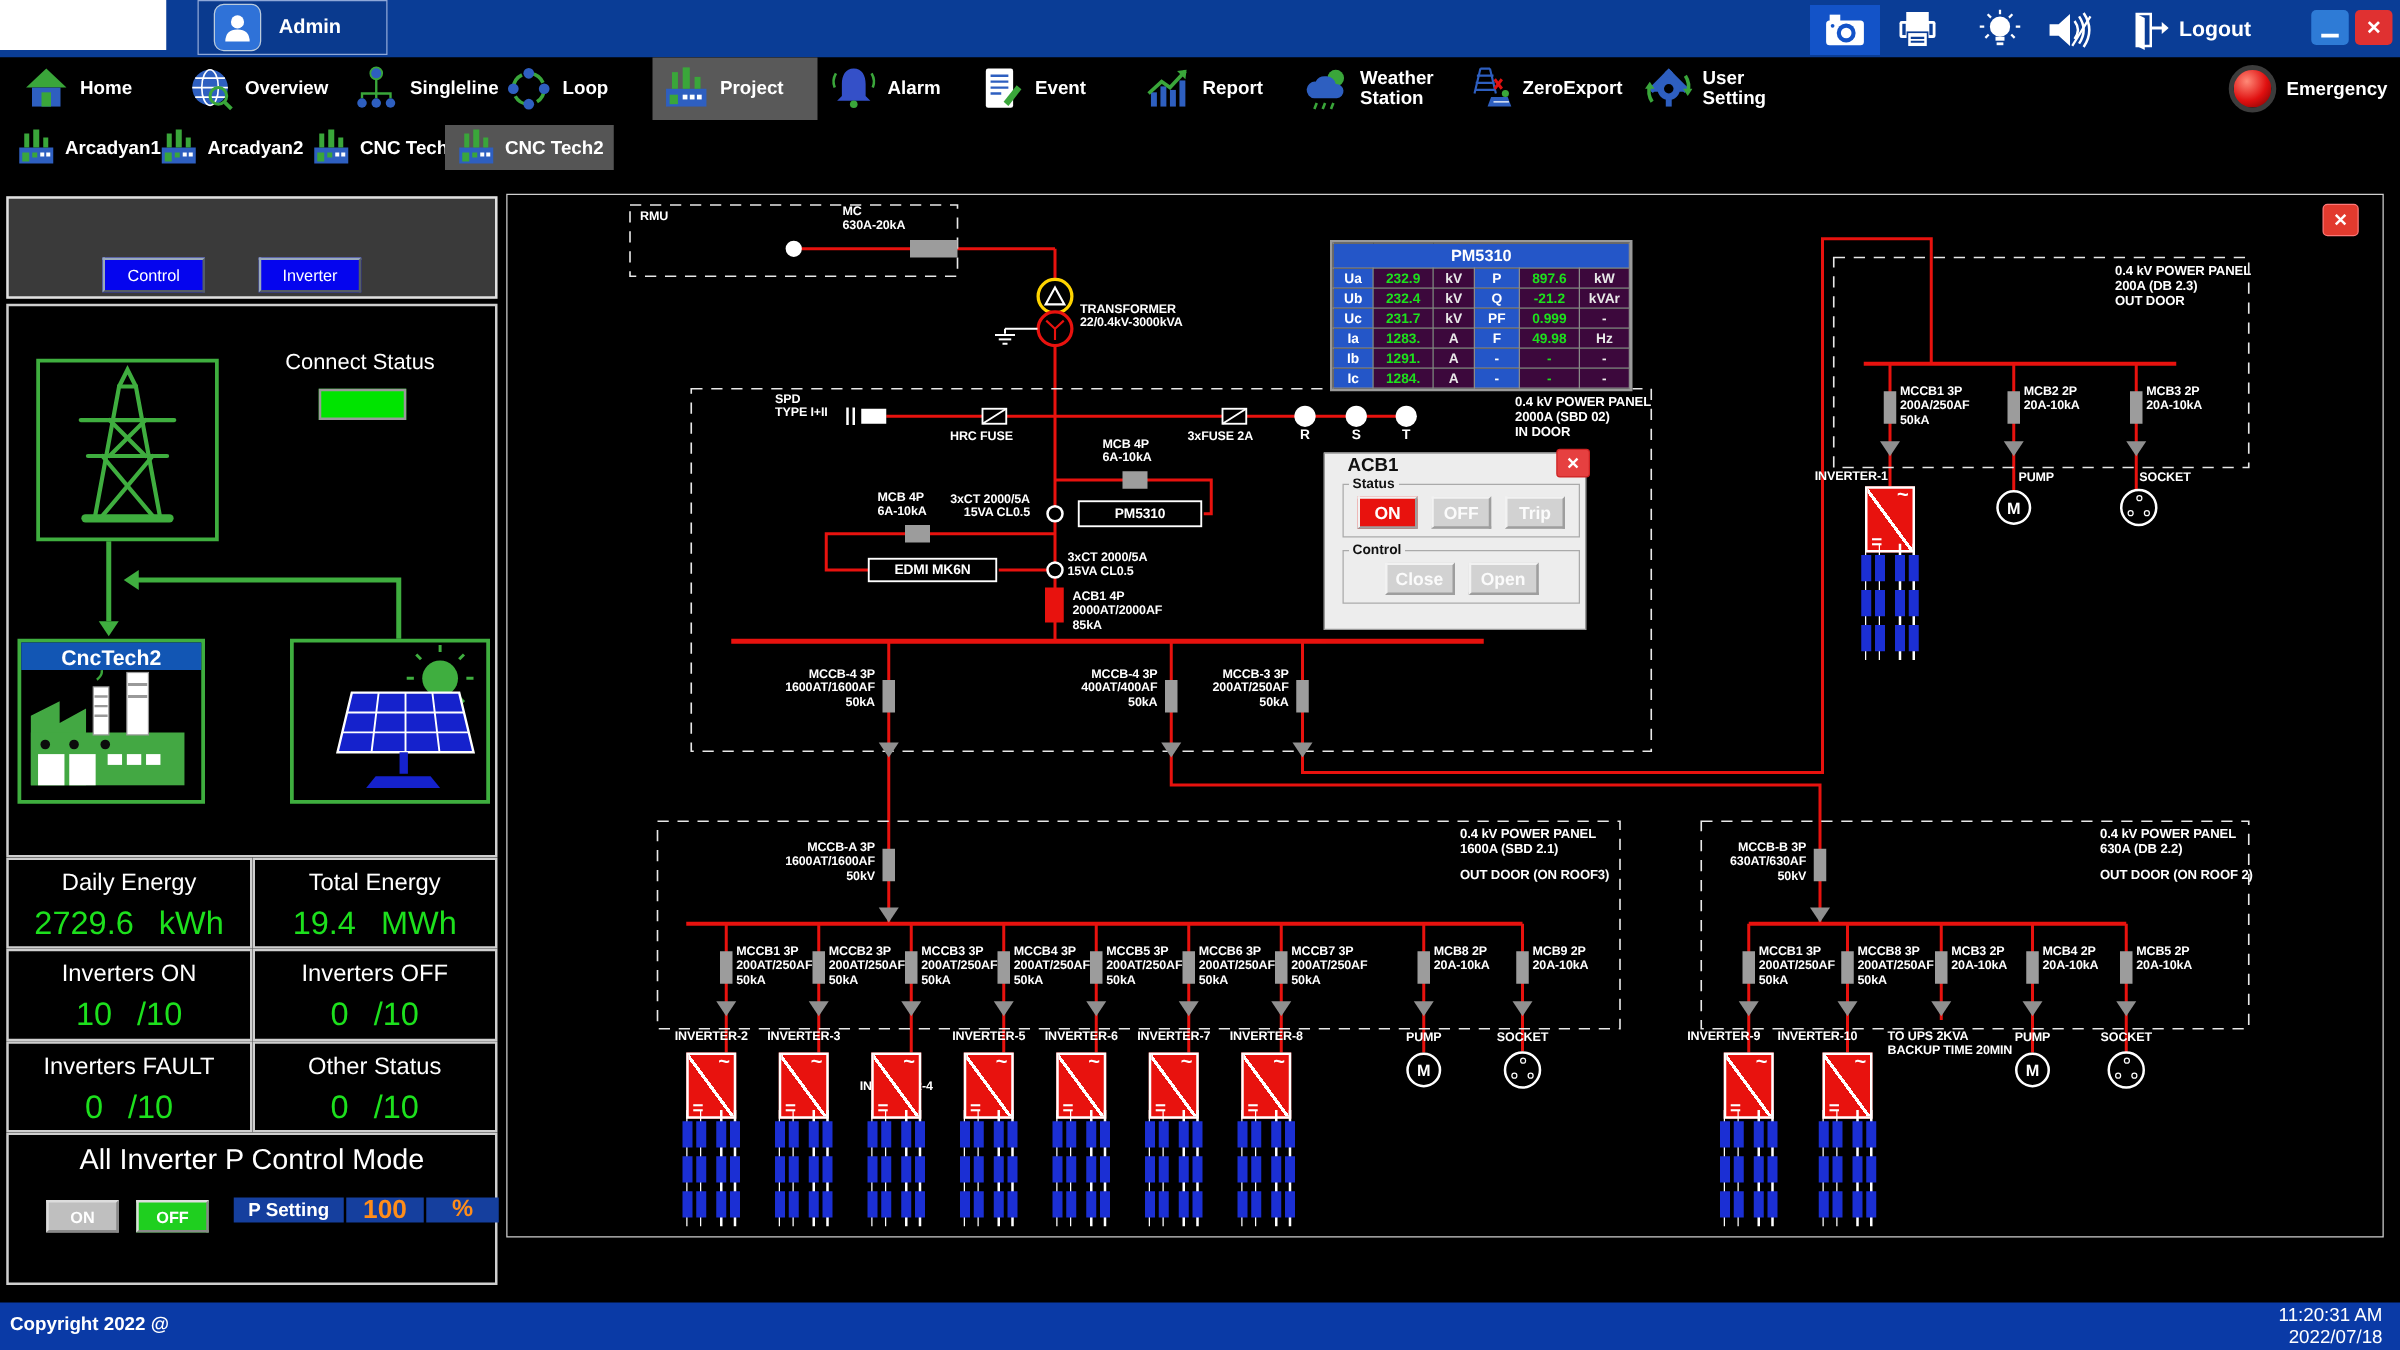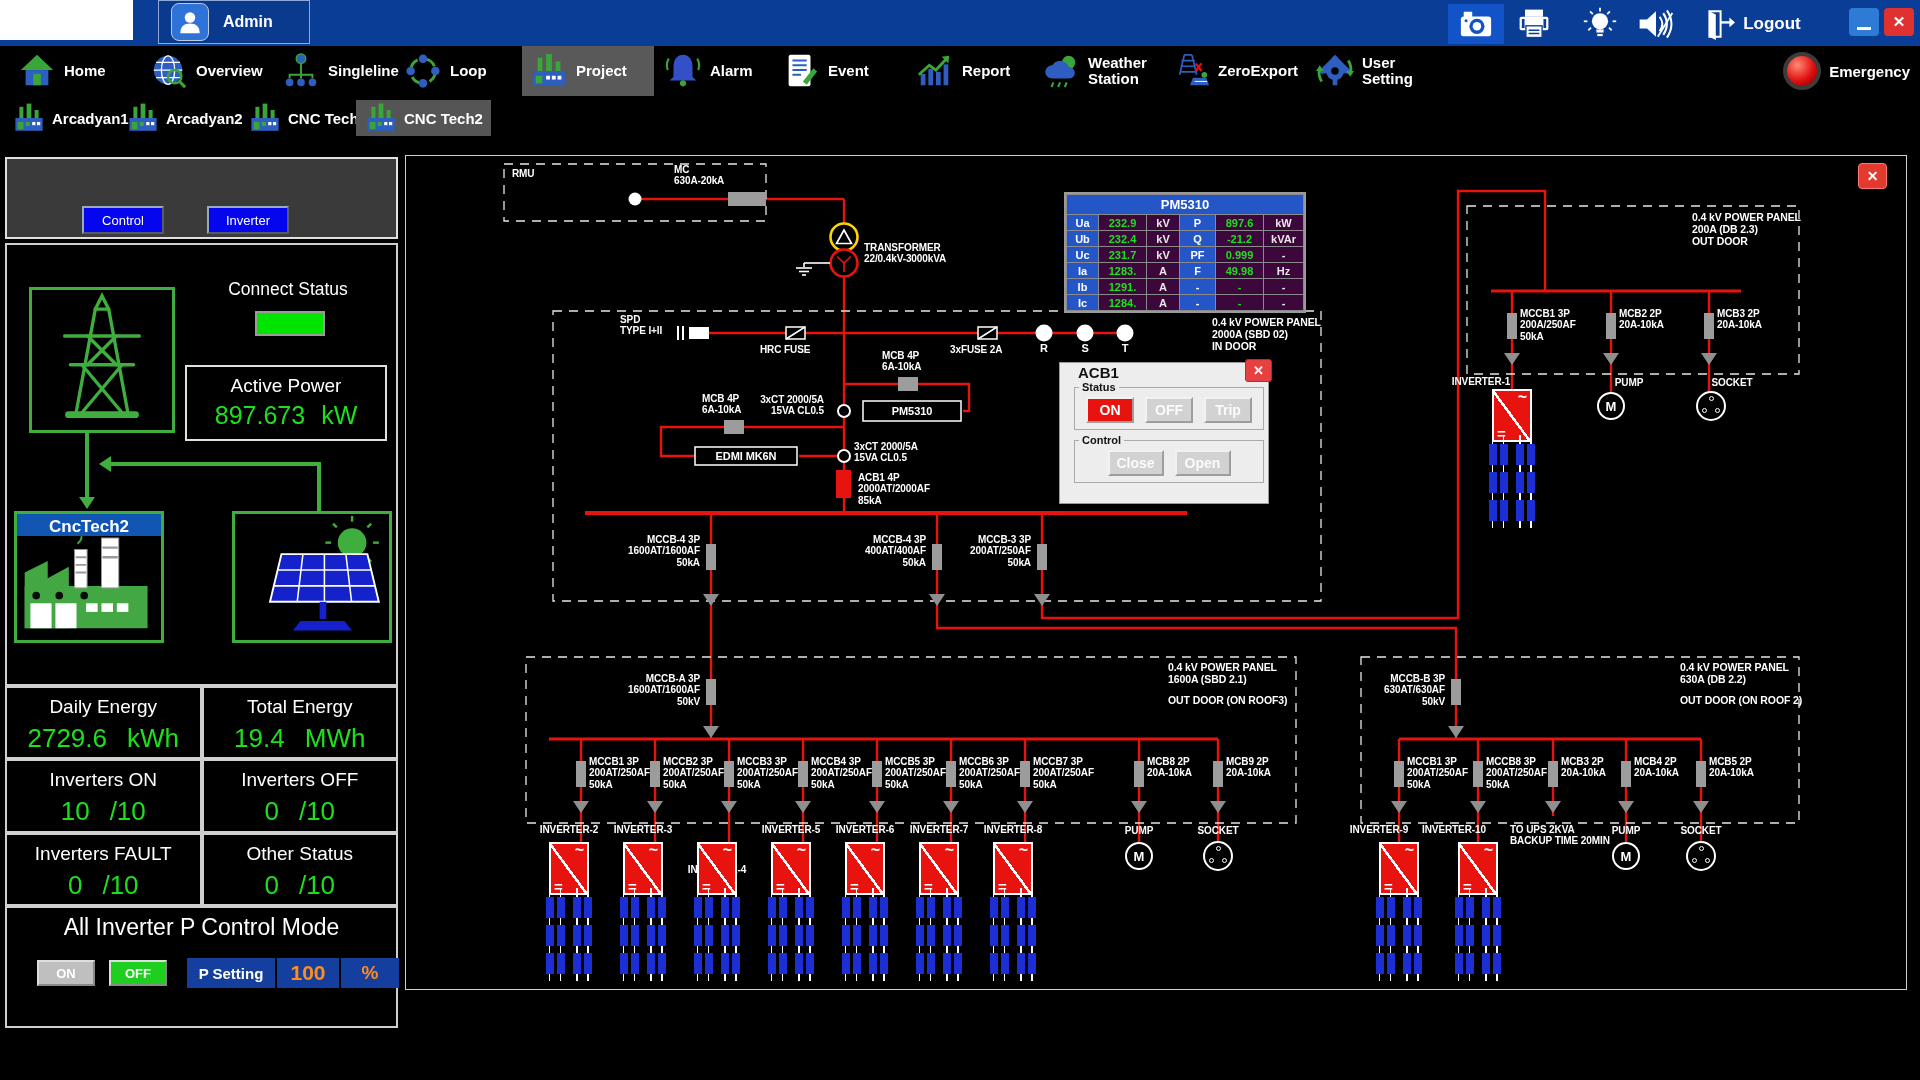--- a/index.html
+++ b/index.html
@@ -58,21 +58,21 @@
   #sb-stats { left:5px; top:686px; width:393px; height:220px; border:none; display:grid; grid-template-columns:1fr 1fr; grid-template-rows:1fr 1fr 1fr; }
   .stat-cell { border:2px solid #cfcfcf; background:#000; text-align:center; }
   .stat-cell .l { color:#fff; font-size:19px; margin-top:8px; }
   .stat-cell .v { color:#1de01d; font-size:26px; margin-top:5px; display:flex; justify-content:center; gap:20px; }
 
   #sb-ctl { left:5px; top:906px; width:393px; height:122px; }
   #sb-ctl .t { color:#fff; font-size:23px; text-align:center; margin-top:6px; }
   .ctl-btn { position:absolute; top:52px; height:26px; border:2px outset #ddd; color:#fff; font-weight:bold; font-size:13px; font-family:inherit; cursor:pointer; }
   #ctl-on { left:30px; width:58px; background:#bfbfbf; }
   #ctl-off { left:102px; width:58px; background:#1fcf1f; }
-  .ctl-blue { position:absolute; top:50px; height:30px; background:#153f9e; color:#fff; font-weight:bold; display:flex; align-items:center; justify-content:center; cursor:pointer; }
+  .ctl-blue { position:absolute; top:50px; height:20px; background:#153f9e; color:#fff; font-weight:bold; display:flex; align-items:center; justify-content:center; cursor:pointer; }
   #ctl-pset { left:180px; width:88px; font-size:15px; }
   #ctl-pval { left:270px; width:62px; font-size:21px; color:#ff8d1a; }
   #ctl-punit { left:334px; width:58px; font-size:19px; color:#ff8d1a; }
 
   
   #diagram { position:absolute; left:405px; top:155px; width:1502px; height:835px; border:1px solid #cfcfcf; background:#000; }
   #dsvg { position:absolute; left:0; top:0; }
   .dl { position:absolute; color:#fff; font-weight:bold; font-size:10px; line-height:1.14; white-space:pre-line; letter-spacing:-0.1px; }
   .dl.r { text-align:right; width:84px; }
   .dl.c { text-align:center; width:64px; }
@@ -395,27 +395,20 @@
           <path d="M34,48 H112"></path>
             <path d="M40,78 H106"></path>
           <path d="M58,48 L88,78 M88,48 L58,78"></path>
           <path d="M52,78 L94,128 M94,78 L52,128"></path>
           <path d="M38,130 H108" stroke-width="7"></path>
         </g>
       </svg>
     </div>
     <div id="connect-label">Connect Status</div>
     <div id="connect-ind"></div>
-    <div id="ap-box">
-      <div class="l">Active Power</div>
-      <div class="v">
-          <span>897.673</span>
-          <span>kW</span>
-        </div>
-    </div>
     <div id="cnc-box">
       <div class="bar">CncTech2</div>
       <svg width="144" height="100" viewBox="0 0 150 104">
         <polygon points="8,56 8,38 32,26 32,44 54,32 54,96 8,96" fill="#43a843"></polygon>
         <rect x="8" y="52" width="128" height="44" fill="#43a843"></rect>
         <rect x="60" y="14" width="13" height="40" fill="#fff" stroke="#999"></rect>
         <path d="M61,22 h11 M61,30 h11 M61,38 h11" stroke="#999" stroke-width="2"></path>
         <rect x="88" y="2" width="18" height="52" fill="#fff" stroke="#999"></rect>
         <path d="M89,12 h16 M89,22 h16" stroke="#999" stroke-width="2.5"></path>
         <path d="M63,8 q5,-4 4,-8 M93,-2 q6,-4 5,-8" stroke="#3aa63a" stroke-width="2" fill="none"></path>
@@ -1112,13 +1105,20 @@
         <b style="left:4px;top:15px"></b>
         <b style="left:17px;top:15px"></b>
       </div>
       <div class="socket" style="left: 1290px; top: 235px;">
         <b style="left:10.5px;top:3px"></b>
         <b style="left:4px;top:15px"></b>
         <b style="left:17px;top:15px"></b>
       </div>
     </div>
 
+  <div id="footer">
+    <span id="copyright">Copyright 2022 @</span>
+    <div id="clock">
+      <div>11:20:31 AM</div>
+      <div>2022/07/18</div>
+    </div>
+  </div>
 </div>
 
 </body></html>

